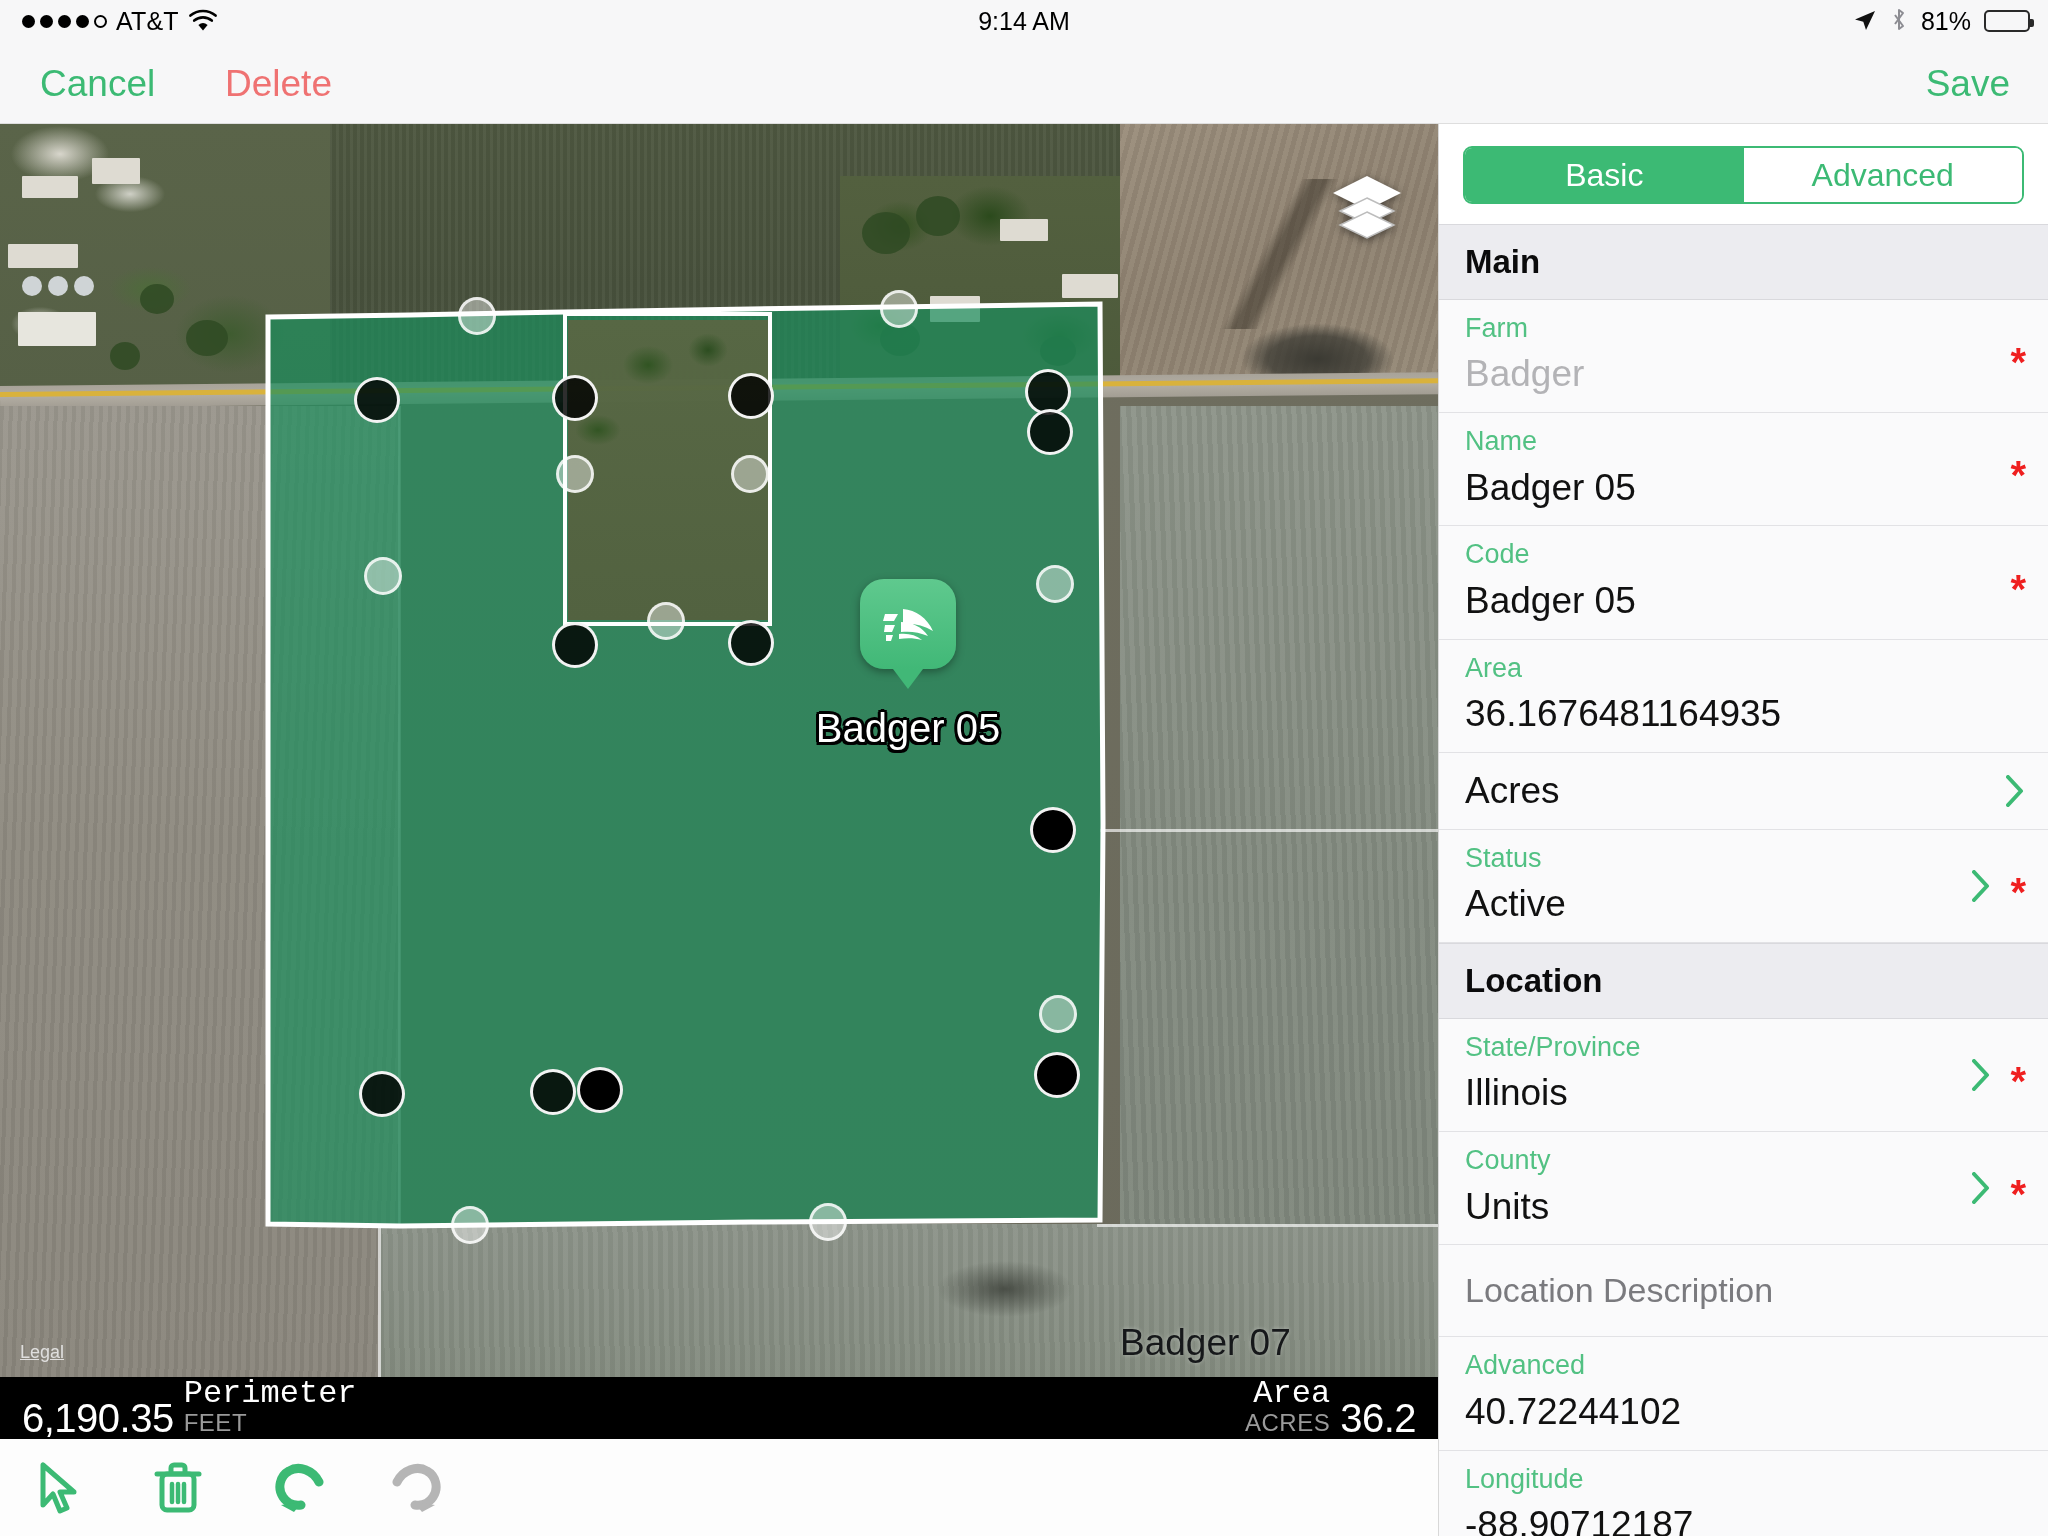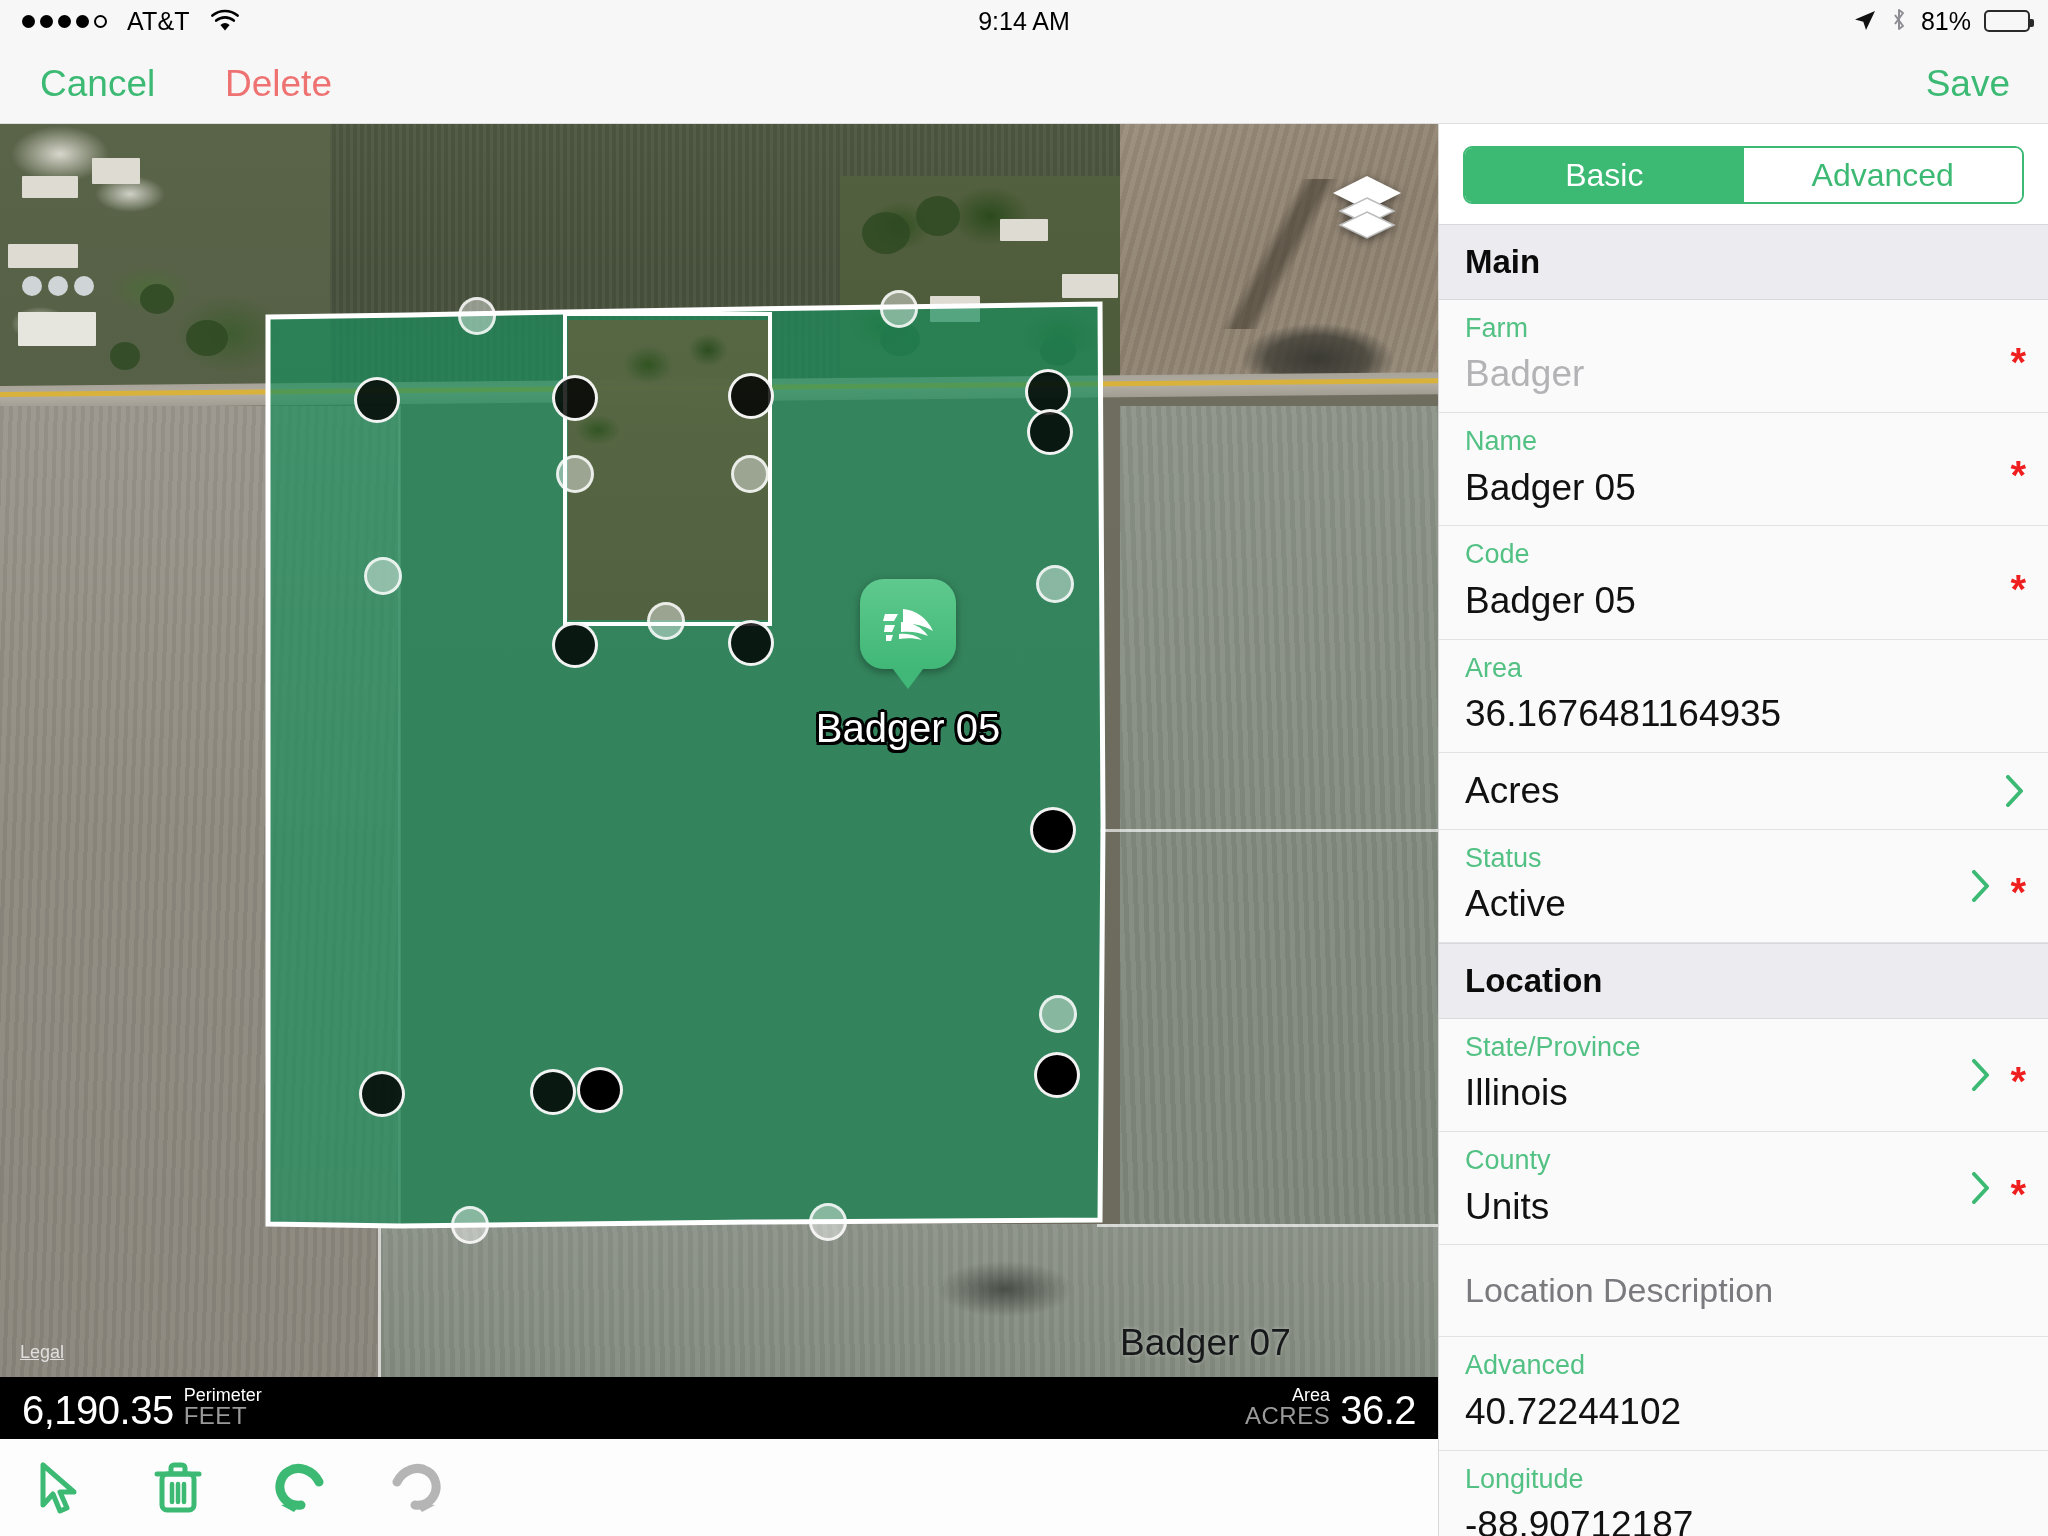--- a/index.html
+++ b/index.html
@@ -12,21 +12,21 @@
   }
 
   
   .statusbar {
     position: absolute; top: 0; left: 0;
     width: 2048px; height: 42px;
     background: #f7f7f8;
     display: flex; align-items: center;
     font-size: 24px; color: #000;
   }
-  .sb-left { position: absolute; left: 22px; display: flex; align-items: center; gap: 20px; }
+  .sb-left { position: absolute; left: 22px; display: flex; align-items: center; gap: 9px; }
   .sb-dots { display: flex; align-items: center; gap: 5px; }
   .sb-dot { width: 13px; height: 13px; border-radius: 50%; background: #000; }
   .sb-dot.hollow { background: transparent; border: 2px solid #000; width: 13px; height: 13px; }
   .sb-carrier { font-size: 25px; letter-spacing: .2px; }
   .sb-center { position: absolute; left: 0; right: 0; text-align: center; font-size: 25px; font-weight: 400; }
   .sb-right { position: absolute; right: 18px; display: flex; align-items: center; gap: 13px; }
   .sb-pct { font-size: 25px; }
   .batt {
     width: 46px; height: 22px; border: 2px solid #2a2a2a; border-radius: 5px;
     position: relative; padding: 2px;
@@ -230,21 +230,21 @@
   .measurebar {
     position: absolute; top: 1377px; left: 0;
     width: 1438px; height: 62px;
     background: #000; color: #fff;
     display: flex; align-items: center; justify-content: space-between;
     padding: 0 22px;
   }
   .meas-group { display: flex; align-items: flex-end; gap: 10px; }
   .meas-num { font-size: 40px; font-weight: 400; line-height: 1; letter-spacing: -.5px; }
   .meas-stack { display: flex; flex-direction: column; line-height: 1.02; padding-bottom: 2px; }
-  .meas-title { font-size: 18px; color: #fff; }
+  .meas-title { font-size: 32px; color: #fff; font-family: Liberation Mono, monospace; }
   .meas-unit { font-size: 24px; color: #9a9a9a; letter-spacing: .5px; }
   .meas-stack.right { align-items: flex-end; }
 
   
   .toolbar {
     position: absolute; top: 1439px; left: 0;
     width: 1438px; height: 97px;
     background: #fdfdfd;
     display: flex; align-items: center; gap: 48px; padding-left: 22px;
   }

